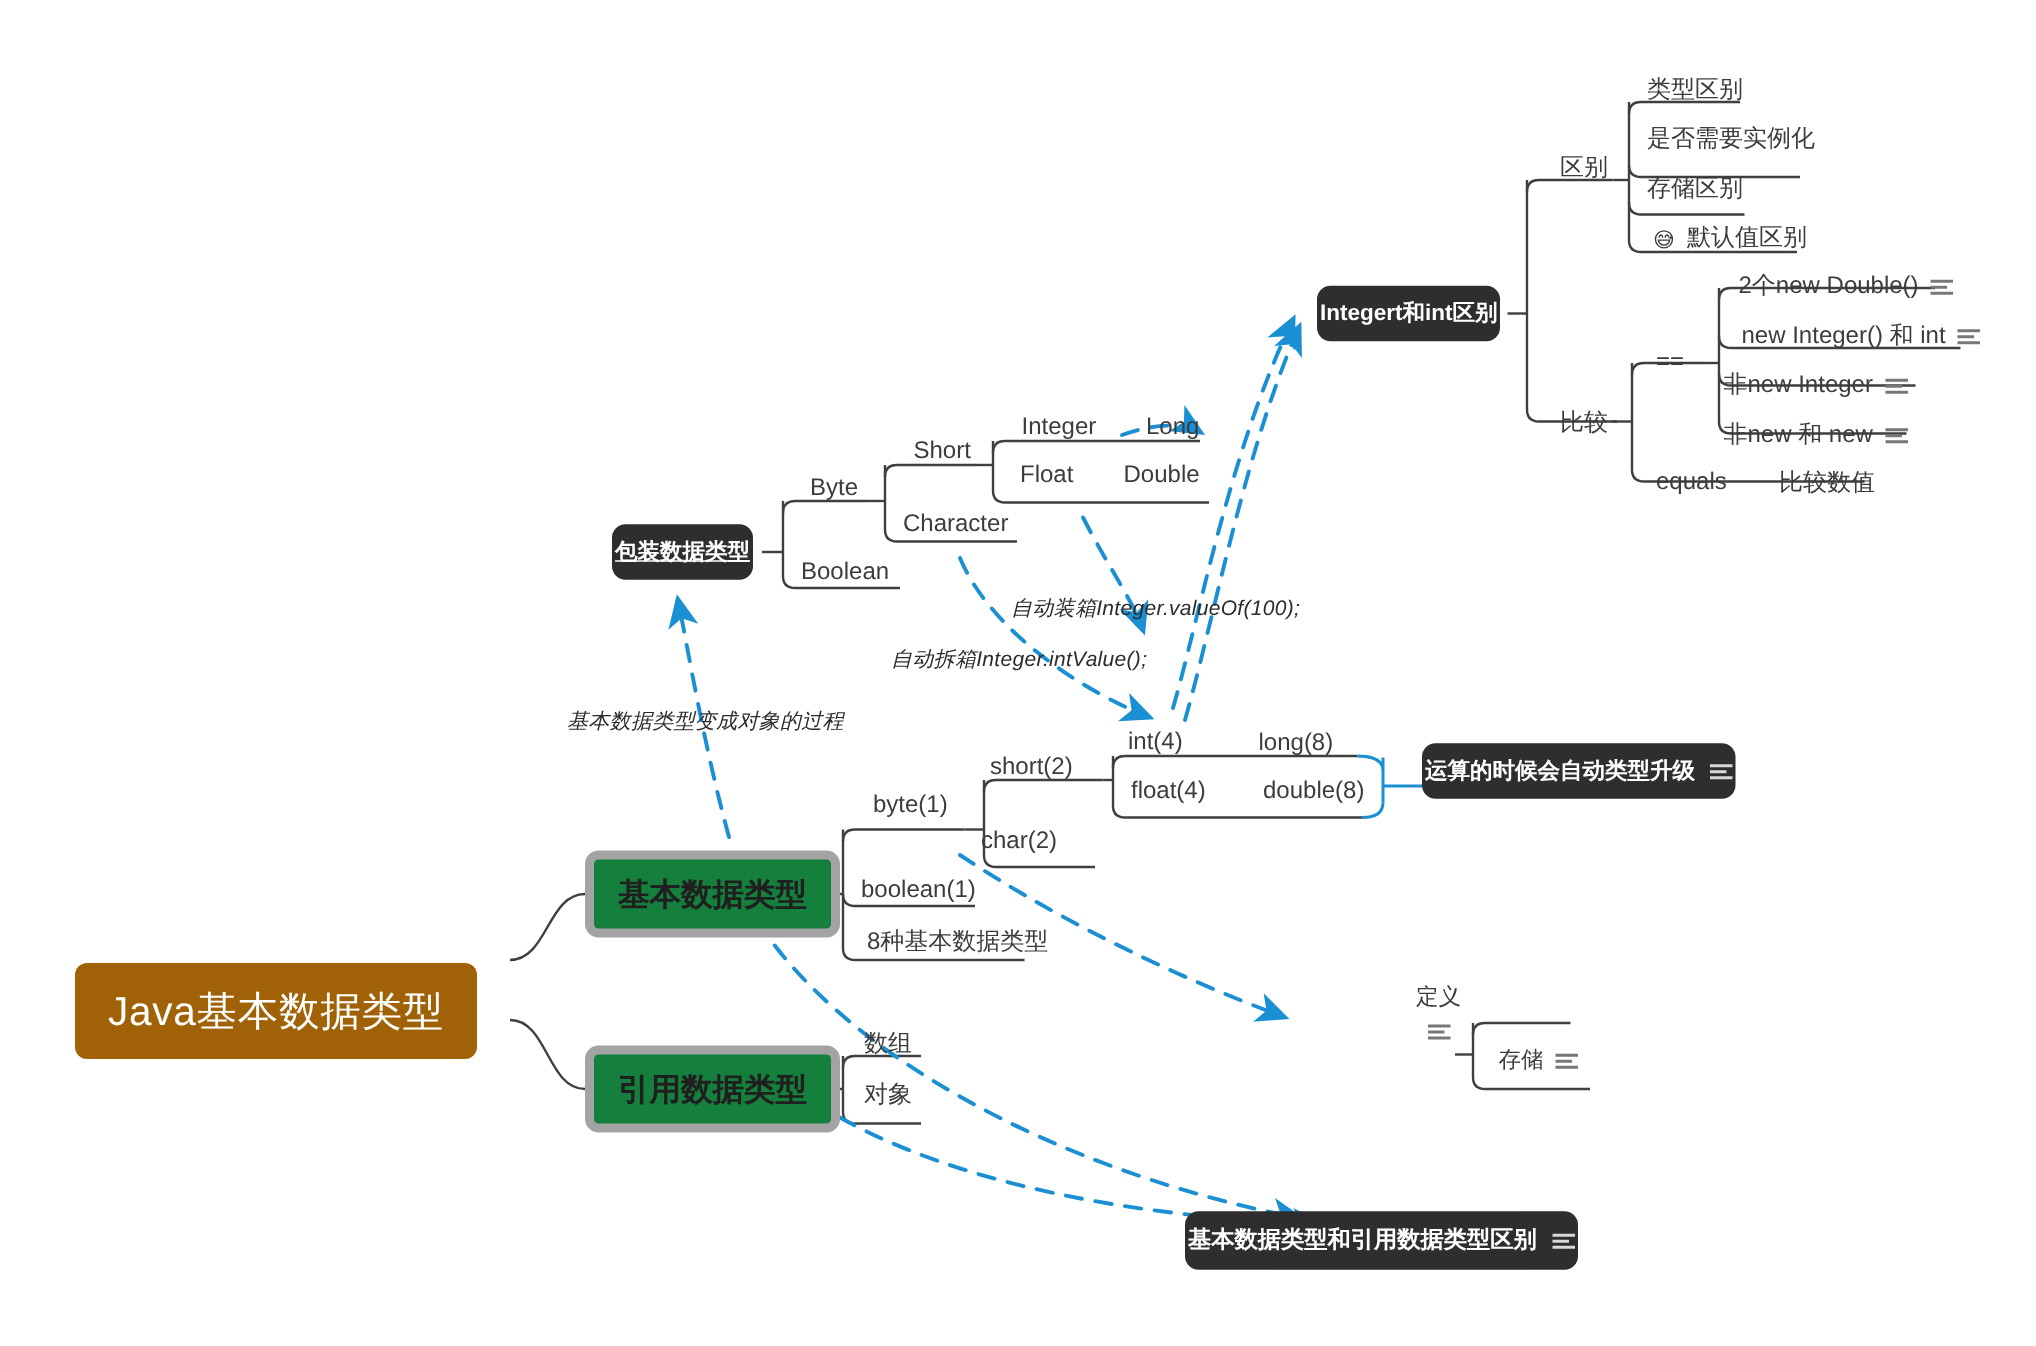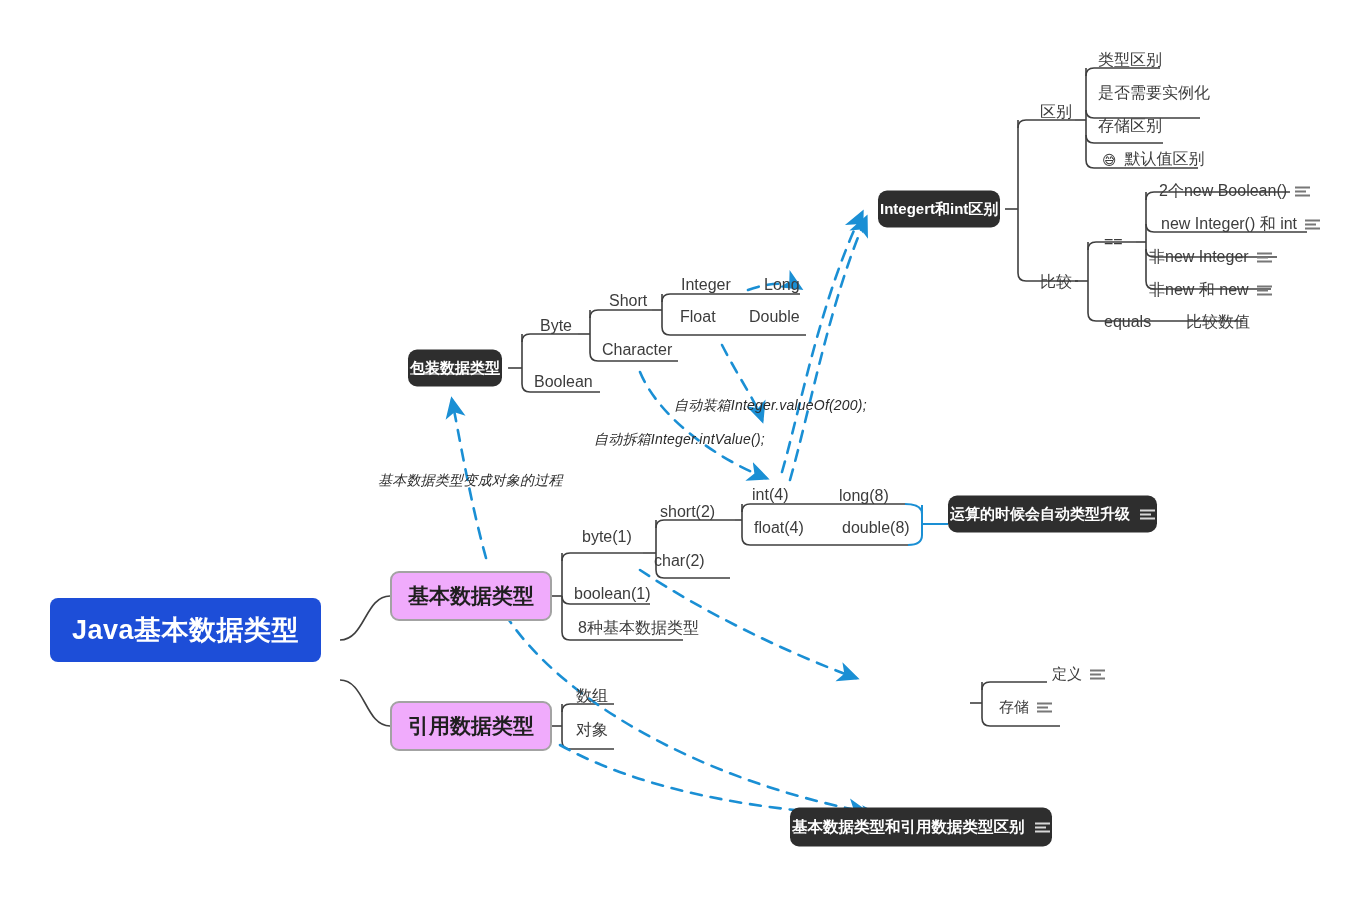--- a/index.html
+++ b/index.html
@@ -13,32 +13,33 @@
     font-family: "Liberation Sans", "DejaVu Sans", sans-serif;
     color: #3a3a3a;
   }
   #canvas { position: absolute; inset: 0; }
   svg.links { position: absolute; left: 0; top: 0; width: 1357px; height: 897px; pointer-events: none; }
 
   .node { position: absolute; box-sizing: border-box; white-space: nowrap; }
 
   
   .root {
-    background: #1d4ed8;
+    background: #a16207;
     color: #ffffff;
     font-size: 27px;
-    font-weight: bold;
+    font-weight: normal;
     border-radius: 8px;
     padding: 14px 22px;
     letter-spacing: 0.5px;
+    margin-top: 44px;
   }
   
   .gray {
-    background: #f0abfc;
-    border: 2px solid #a3a3a3;
+    background: #15803d;
+    border: 6px solid #a3a3a3;
     border-radius: 9px;
     color: #1f1f1f;
     font-size: 21px;
     font-weight: bold;
     padding: 9px 16px;
   }
   
   .dark {
     background: #2e2e2e;
     color: #ffffff;
@@ -201,21 +202,21 @@
 
   <div class="node leaf" style="left:536px; top:326px; transform:translateY(-50%);">Byte</div>
   <div class="node leaf" style="left:530px; top:382px; transform:translateY(-50%);">Boolean</div>
   <div class="node leaf" style="left:605px; top:301px; transform:translateY(-50%);">Short</div>
   <div class="node leaf" style="left:598px; top:350px; transform:translateY(-50%);">Character</div>
   <div class="node leaf" style="left:677px; top:285px; transform:translateY(-50%);">Integer</div>
   <div class="node leaf" style="left:760px; top:285px; transform:translateY(-50%);">Long</div>
   <div class="node leaf" style="left:676px; top:317px; transform:translateY(-50%);">Float</div>
   <div class="node leaf" style="left:745px; top:317px; transform:translateY(-50%);">Double</div>
 
-  <div class="node anno" style="left:674px; top:406px; transform:translateY(-50%);">自动装箱Integer.valueOf(200);</div>
+  <div class="node anno" style="left:674px; top:406px; transform:translateY(-50%);">自动装箱Integer.valueOf(100);</div>
   <div class="node anno" style="left:594px; top:440px; transform:translateY(-50%);">自动拆箱Integer.intValue();</div>
   <div class="node anno" style="left:378px; top:481px; transform:translateY(-50%);">基本数据类型变成对象的过程</div>
 
   <div class="node dark" style="left:878px; top:209px; transform:translateY(-50%);">
     <span>Integert和int区别</span>
   </div>
 
   <div class="node leaf" style="left:1036px; top:112px; transform:translateY(-50%);">区别</div>
   <div class="node leaf" style="left:1036px; top:282px; transform:translateY(-50%);">比较</div>
 
@@ -225,21 +226,21 @@
   <div class="node leaf" style="left:1098px; top:159px; transform:translateY(-50%);">
     <span class="emoji">😅</span>
     <span>默认值区别</span>
   </div>
 
   <div class="node leaf" style="left:1100px; top:242px; transform:translateY(-50%);">==</div>
   <div class="node leaf" style="left:1100px; top:322px; transform:translateY(-50%);">equals</div>
   <div class="node leaf" style="left:1182px; top:322px; transform:translateY(-50%);">比较数值</div>
 
   <div class="node leaf" style="left:1155px; top:191px; transform:translateY(-50%);">
-    <span>2个new Boolean()</span>
+    <span>2个new Double()</span>
     <span class="note-icon">
         <i></i>
         <i></i>
         <i></i>
       </span>
   </div>
   <div class="node leaf" style="left:1157px; top:224px; transform:translateY(-50%);">
     <span>new Integer() 和 int</span>
     <span class="note-icon">
         <i></i>
@@ -266,21 +267,21 @@
 
   <div class="node dark" style="left:948px; top:514px; transform:translateY(-50%);">
     <span>运算的时候会自动类型升级</span>
     <span class="note-icon">
         <i></i>
         <i></i>
         <i></i>
       </span>
   </div>
 
-  <div class="node leaf small" style="left:1048px; top:674px; transform:translateY(-50%);">
+  <div class="node leaf small" style="left:940px; top:674px; transform:translateY(-50%);flex-direction:column;">
     <span>定义</span>
     <span class="note-icon">
         <i></i>
         <i></i>
         <i></i>
       </span>
   </div>
   <div class="node leaf small" style="left:995px; top:707px; transform:translateY(-50%);">
     <span>存储</span>
     <span class="note-icon">

